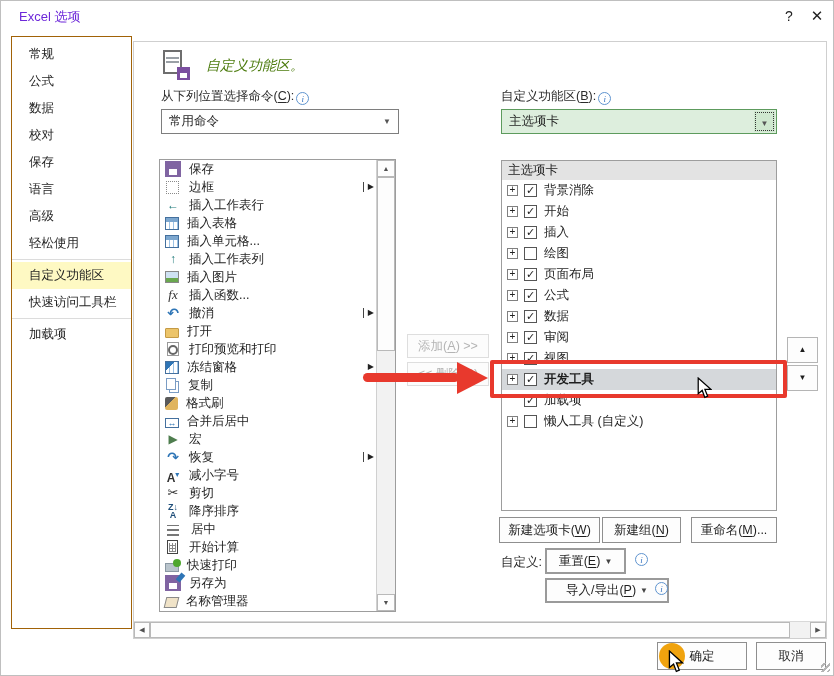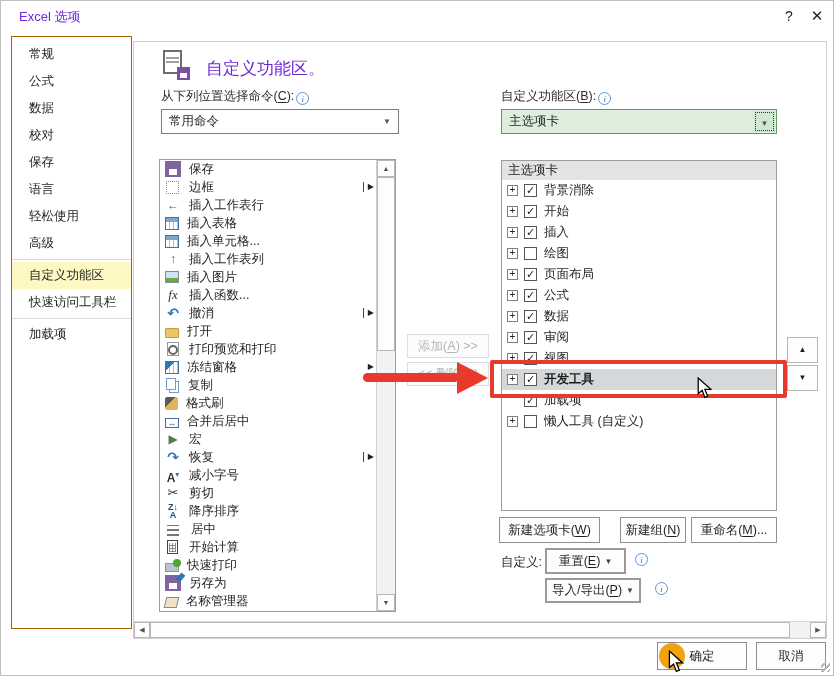--- a/index.html
+++ b/index.html
@@ -26,21 +26,21 @@
   
   .main{position:absolute;left:132px;top:40px;width:694px;height:598px;border:1px solid #cfcfcf;
         box-sizing:border-box;background:#fff;}
   .heading-icon{position:absolute;left:27px;top:8px;width:30px;height:30px;}
   .heading-icon .pg{position:absolute;left:2px;top:0;width:19px;height:24px;background:#fff;border:2px solid #6e6e6e;
         box-sizing:border-box;}
   .heading-icon .bar{position:absolute;left:5px;top:5px;width:13px;height:8px;
         background:repeating-linear-gradient(0deg,#9aa0a6 0 2px,#fff 2px 4px);}
   .heading-icon .fl{position:absolute;right:1px;bottom:0;width:13px;height:13px;background:#7b4fa0;}
   .heading-icon .fl::after{content:"";position:absolute;left:3px;top:6px;width:7px;height:5px;background:#fff;}
-  .heading-text{position:absolute;left:72px;top:15px;font-size:17px;color:#6d28d9;}
+  .heading-text{position:absolute;left:72px;top:15px;font-size:14px;color:#4d7c0f;font-style:italic;}
 
   .field-label{position:absolute;height:16px;color:#2b2b2b;white-space:nowrap;}
   .lbl-left{left:27px;top:46px;}
   .lbl-right{left:367px;top:46px;}
   .info-icon{display:inline-block;width:13px;height:13px;border:1px solid #5f94cf;border-radius:50%;
              color:#3b78c3;font-size:9px;line-height:13px;text-align:center;box-sizing:border-box;
              vertical-align:-2px;margin-left:2px;font-style:italic;font-family:"Liberation Serif",serif;}
 
   .dropdown{position:absolute;height:25px;border:1px solid #7e7e7e;box-sizing:border-box;background:#fff;
             line-height:23px;padding-left:7px;cursor:default;}
@@ -125,25 +125,25 @@
   .checkbox{width:13px;height:13px;border:1px solid #555;box-sizing:border-box;margin-left:6px;flex:none;
             background:#fff;font-size:11px;line-height:11px;text-align:center;color:#222;}
   .tab-label{margin-left:7px;white-space:nowrap;}
 
   
   .btn-up{left:653px;top:295px;width:31px;height:26px;font-size:8px;line-height:24px;border-color:#b5b5b5;}
   .btn-down{left:653px;top:323px;width:31px;height:26px;font-size:8px;line-height:24px;border-color:#b5b5b5;}
 
   
   .btn-newtab{left:365px;top:475px;width:101px;height:26px;line-height:24px;}
-  .btn-newgroup{left:486px;top:475px;width:66px;height:26px;line-height:24px;}
+  .btn-newgroup{left:468px;top:475px;width:79px;height:26px;line-height:24px;}
   .btn-rename{left:557px;top:475px;width:86px;height:26px;line-height:24px;}
   .customize-label{left:367px;top:512px;}
   .btn-reset{left:411px;top:506px;width:81px;height:26px;line-height:22px;border:2px solid #9a9a9a;}
-  .btn-import{left:411px;top:536px;width:96px;height:25px;line-height:21px;border:2px solid #9a9a9a;}
+  .btn-import{left:411px;top:536px;width:124px;height:25px;line-height:21px;border:2px solid #9a9a9a;}
   .dd-caret{font-size:8px;color:#444;margin-left:4px;vertical-align:1px;}
   .info-after{position:absolute;}
   .info-reset{left:499px;top:511px;}
   .info-import{left:519px;top:540px;}
 
   
   .h-scroll{position:absolute;left:0;top:579px;width:692px;height:16px;background:#f2f2f2;border-top:1px solid #d8d8d8;}
   .h-left,.h-right{position:absolute;top:0;bottom:0;width:16px;background:#fdfdfd;border:1px solid #b9b9b9;
         box-sizing:border-box;font-size:7px;color:#505050;text-align:center;line-height:14px;}
   .h-left{left:0;} .h-right{right:0;}
@@ -181,22 +181,22 @@
   </div>
 
   <div class="sidebar">
     <div id="sidebar-list">
         <div class="sb-item">常规</div>
         <div class="sb-item">公式</div>
         <div class="sb-item">数据</div>
         <div class="sb-item">校对</div>
         <div class="sb-item">保存</div>
         <div class="sb-item">语言</div>
+        <div class="sb-item">高级</div>
         <div class="sb-item">轻松使用</div>
-        <div class="sb-item">高级</div>
         <div class="sb-divider"></div>
         <div class="sb-item selected">自定义功能区</div>
         <div class="sb-item">快速访问工具栏</div>
         <div class="sb-divider"></div>
         <div class="sb-item">加载项</div>
       </div>
   </div>
 
   <div class="main">
 

